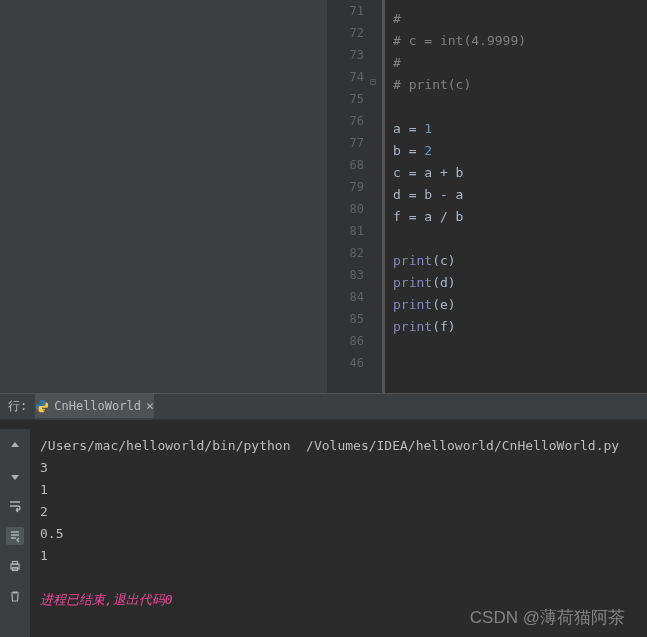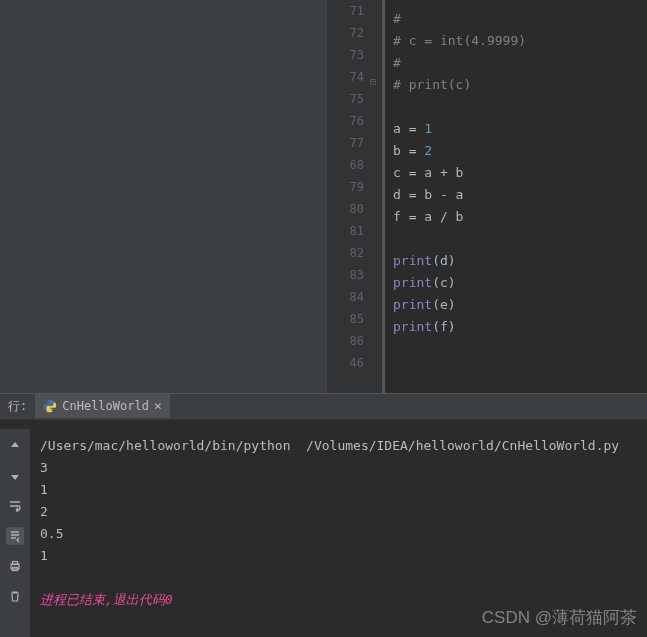--- a/index.html
+++ b/index.html
@@ -48,21 +48,21 @@
   display:flex; flex-direction:column;
 }
 .run-tabs {
   height:26px; background:#3c3f41;
   display:flex; align-items:center;
   border-bottom:1px solid #323232;
 }
 .run-label { color:#bbb; font-size:12px; padding:0 8px; }
 .tab {
   display:flex; align-items:center;
-  height:26px; padding:0 8px;
+  height:26px; padding:0 0;
   background:#4e5254;
   border-bottom:2px solid #3c3f41;
   gap:5px;
 }
 .py-icon { width:14px; height:14px; display:inline-block; }
 .tab-label { color:#bbb; font-size:12px; }
 .tab-close { color:#bbb; font-size:13px; cursor:pointer; }
 .lower-body { flex:1; display:flex;margin-top:9px; }
 .tool-col {
   width:30px; background:#3c3f41;
@@ -72,21 +72,21 @@
 .tool-btn { width:18px; height:18px; color:#afb1b3; display:flex; align-items:center; justify-content:center; cursor:pointer; }
 .console {
   flex:1; padding:6px 10px;
   color:#bcbcbc; font-size:13px; line-height:22px;
 }
 .cmd { color:#bcbcbc; white-space:pre; }
 .out { color:#bcbcbc; }
 .exit { color:#ec4899; margin-top:22px;font-style:italic; }
 
 .watermark {
-  position:absolute; right:10px; bottom:8px;
+  position:absolute; right:22px; bottom:8px;
   color:rgba(220,220,220,0.5);
   font-family:sans-serif; font-size:17px;
   pointer-events:none;
 }
 </style>
 </head>
 <body>
 
 <div class="upper">
   <div class="sidebar-left"></div>
@@ -115,22 +115,22 @@
     <div class="cl"><span class="cm"># c = int(4.9999)</span></div>
     <div class="cl"><span class="cm"># </span></div>
     <div class="cl"><span class="cm"># print(c)</span></div>
     <div class="cl"></div>
     <div class="cl"><span class="op">a</span><span class="op"> = </span><span class="num">1</span></div>
     <div class="cl"><span class="op">b</span><span class="op"> = </span><span class="num">2</span></div>
     <div class="cl op">c = a + b</div>
     <div class="cl op">d = b - a</div>
     <div class="cl op">f = a / b</div>
     <div class="cl"></div>
+    <div class="cl"><span class="fn">print</span><span class="op">(c)</span></div>
     <div class="cl"><span class="fn">print</span><span class="op">(d)</span></div>
-    <div class="cl"><span class="fn">print</span><span class="op">(c)</span></div>
     <div class="cl"><span class="fn">print</span><span class="op">(e)</span></div>
     <div class="cl"><span class="fn">print</span><span class="op">(f)</span></div>
   </div>
 </div>
 
 <div class="lower">
   <div class="run-tabs">
     <span class="run-label">行:</span>
     <div class="tab">
       <span class="py-icon">

